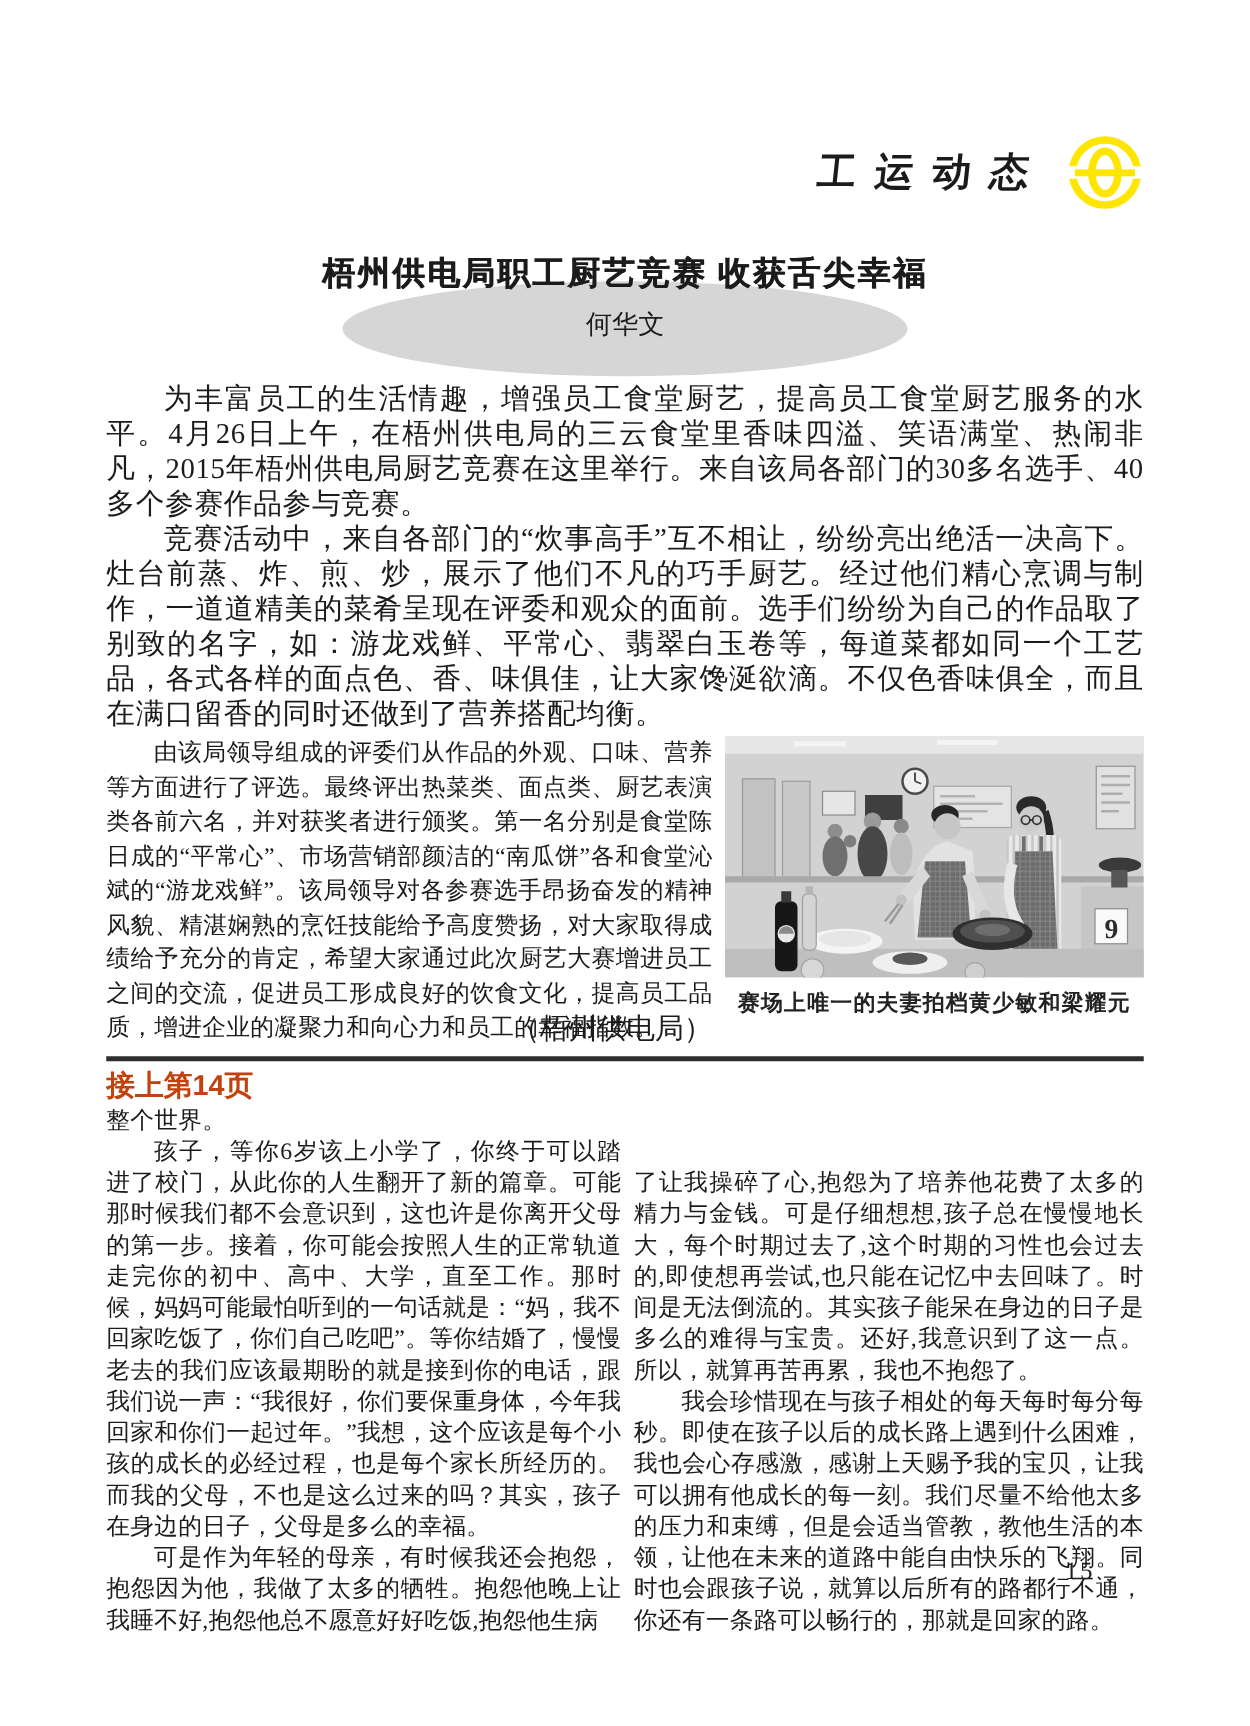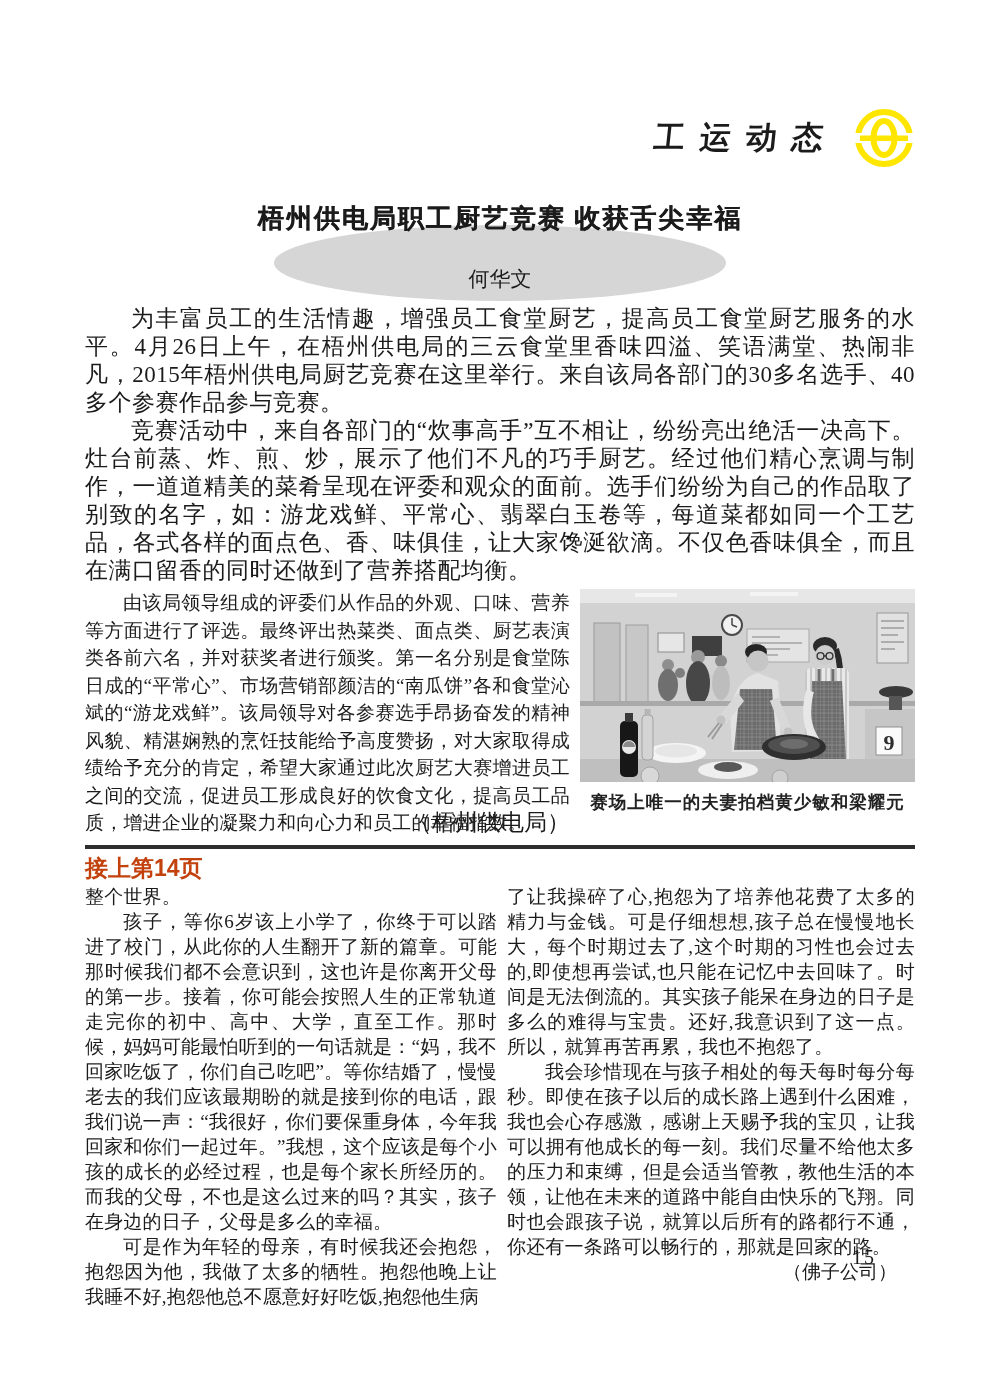--- a/index.html
+++ b/index.html
@@ -19,21 +19,21 @@
   
   .title-wrap { position:relative; margin:193px 85px 0 85px; height:112px; }
   .title-ellipse {
     position:absolute; left:50%; top:32px; transform:translateX(-50%);
     width:452px; height:76px; border-radius:50%; background:#d6d6d6;
   }
   .title {
     position:relative; margin:0; text-align:center; font-size:26px; font-weight:900;
     letter-spacing:2px; line-height:52px; z-index:1; text-shadow:0.6px 0 0 #1b1b1b;
   }
-  .author { position:relative; text-align:center; font-size:21px; margin-top:20px; z-index:1; }
+  .author { position:relative; text-align:center; font-size:21px; margin-top:0; z-index:1; }
 
   
   .p-full {
     margin:0 85px; font-size:23px; line-height:28px; letter-spacing:0.5px;
     text-align:justify; text-indent:2em;
   }
   .row { display:flex; margin:4px 85px 0 85px; gap:10px; }
   .col-text { width:490px; }
   .col-text p {
     margin:0; font-size:19px; line-height:27.5px; letter-spacing:0.2px;
@@ -48,21 +48,21 @@
     font-size:17.5px; margin-top:8px; letter-spacing:1px; color:#222;
   }
 
   
   .divider { margin:8px 85px 0 85px; border-top:4px solid #2e2e2e; }
   .article2 { margin:6px 85px 0 85px; }
   .article2 h2 {
     margin:0 0 3px 0; font-family:"Liberation Sans", sans-serif;
     font-size:23px; line-height:26px; font-weight:bold; color:#c2410c;
   }
-  .cols { display:flex; gap:10px; }
+  .cols { display:flex; gap:10px;align-items:flex-end; }
   .col-l { width:420px; }
   .col-r { width:416px; }
   .cols p { margin:0; font-size:19px; line-height:25px; text-align:justify; letter-spacing:0.2px; }
   .cols p.indent { text-indent:2em; }
   .byline-right { text-align:right; padding-right:18px; font-size:19px; line-height:25px; }
 
   .page-number { position:absolute; left:852px; top:1246px; font-size:20px; letter-spacing:2px; }
 </style>
 </head>
 <body>
@@ -187,20 +187,19 @@
     <h2>接上第14页</h2>
     <div class="cols">
       <div class="col-l">
         <p>整个世界。</p>
         <p class="indent">孩子，等你6岁该上小学了，你终于可以踏进了校门，从此你的人生翻开了新的篇章。可能那时候我们都不会意识到，这也许是你离开父母的第一步。接着，你可能会按照人生的正常轨道走完你的初中、高中、大学，直至工作。那时候，妈妈可能最怕听到的一句话就是：“妈，我不回家吃饭了，你们自己吃吧”。等你结婚了，慢慢老去的我们应该最期盼的就是接到你的电话，跟我们说一声：“我很好，你们要保重身体，今年我回家和你们一起过年。”我想，这个应该是每个小孩的成长的必经过程，也是每个家长所经历的。而我的父母，不也是这么过来的吗？其实，孩子在身边的日子，父母是多么的幸福。</p>
         <p class="indent">可是作为年轻的母亲，有时候我还会抱怨，抱怨因为他，我做了太多的牺牲。抱怨他晚上让我睡不好,抱怨他总不愿意好好吃饭,抱怨他生病</p>
       </div>
       <div class="col-r">
         <p>了让我操碎了心,抱怨为了培养他花费了太多的精力与金钱。可是仔细想想,孩子总在慢慢地长大，每个时期过去了,这个时期的习性也会过去的,即使想再尝试,也只能在记忆中去回味了。时间是无法倒流的。其实孩子能呆在身边的日子是多么的难得与宝贵。还好,我意识到了这一点。所以，就算再苦再累，我也不抱怨了。</p>
         <p class="indent">我会珍惜现在与孩子相处的每天每时每分每秒。即使在孩子以后的成长路上遇到什么困难，我也会心存感激，感谢上天赐予我的宝贝，让我可以拥有他成长的每一刻。我们尽量不给他太多的压力和束缚，但是会适当管教，教他生活的本领，让他在未来的道路中能自由快乐的飞翔。同时也会跟孩子说，就算以后所有的路都行不通，你还有一条路可以畅行的，那就是回家的路。</p>
-        <div class="byline-right">（佛子公司）</div>
       </div>
     </div>
   </div>
 
   <div class="page-number">15</div>
 
 </div>
 
 </body></html>

